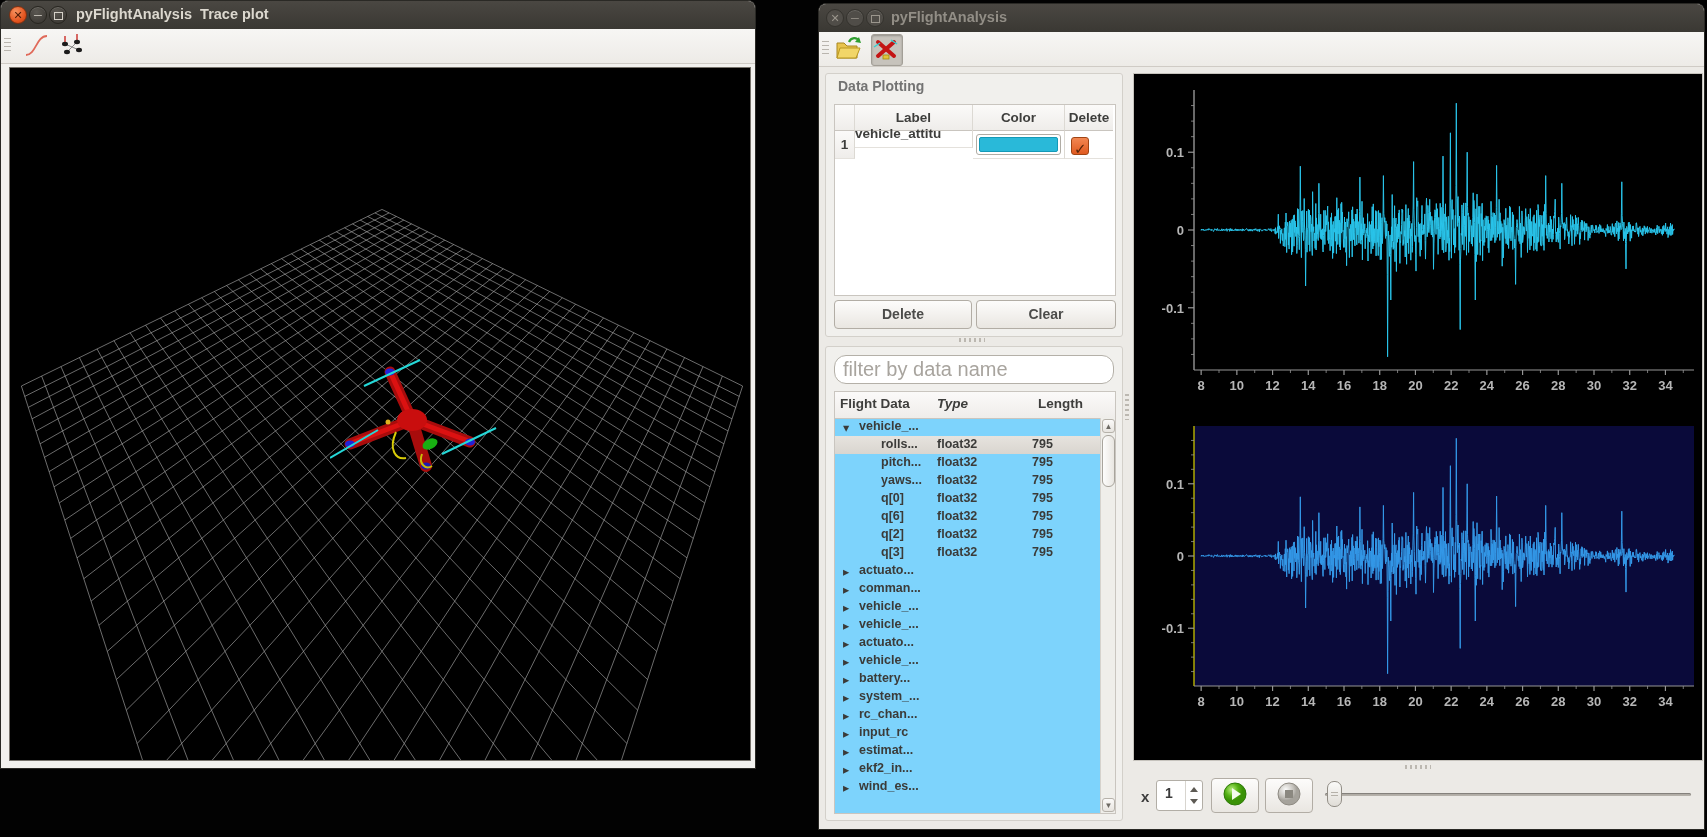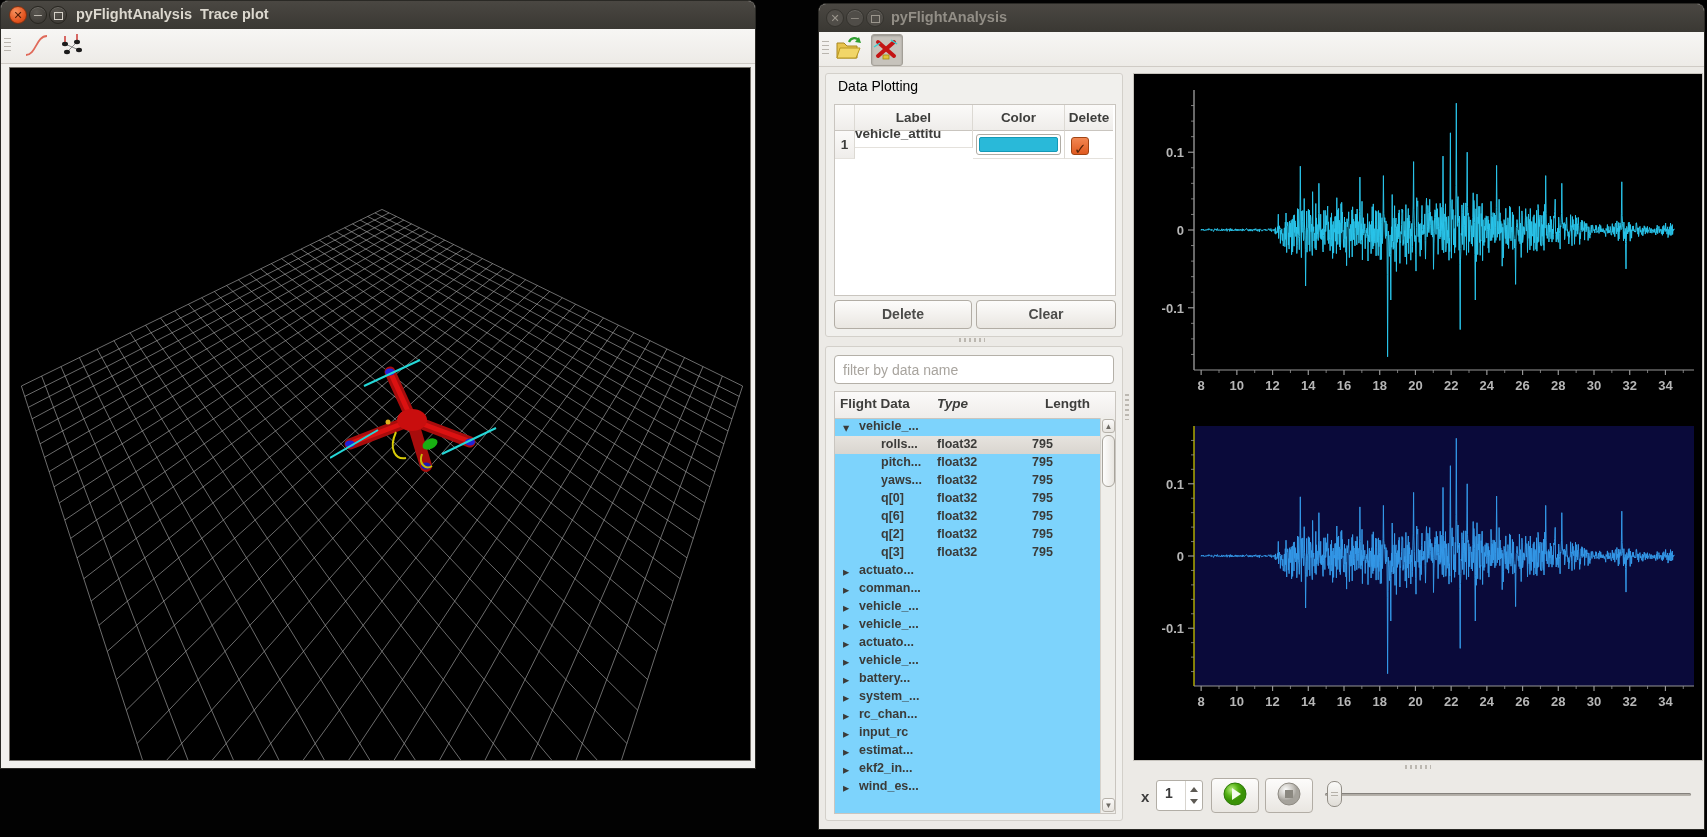--- a/index.html
+++ b/index.html
@@ -24,25 +24,25 @@
   .maxglyph{display:inline-block;width:7px;height:6px;border:1.5px solid currentColor;margin-top:5px;}
   
   .toolbar{position:absolute;left:0;right:0;top:28px;height:34px;
     background:linear-gradient(#f7f6f4,#edebe7);border-bottom:1px solid #cfcbc5;}
   .tb-grip{position:absolute;left:3px;top:9px;width:7px;height:16px;
     background:repeating-linear-gradient(#b9b5ae 0 1px,transparent 1px 4px);}
   .tbbtn{position:absolute;top:2px;width:30px;height:30px;border-radius:3px;}
   .tbbtn.sunken{background:#c7c3bc;border:1px solid #a39f97;box-shadow:inset 0 1px 2px rgba(0,0,0,.25);}
   
   .groupbox{position:absolute;background:#f1f0ed;border:1px solid #d3d0ca;border-radius:3px;}
-  .gb-label{position:absolute;left:12px;top:4px;font-size:14px;font-weight:400;color:#000000;}
+  .gb-label{position:absolute;left:12px;top:4px;font-size:14px;font-weight:700;color:#737373;}
   .btn{position:absolute;background:linear-gradient(#fdfcfb,#e9e6e1);border:1px solid #b2ada5;
     border-radius:4px;font-size:14px;font-weight:700;color:#4c4c4a;text-align:center;}
-  .input{position:absolute;background:#fff;border:1px solid #b4b0a8;border-radius:4px;
-    font-size:14px;color:#0f172a;padding:0 0 0 8px;box-sizing:border-box;outline:none;
+  .input{position:absolute;background:#fff;border:1px solid #b4b0a8;border-radius:12px;
+    font-size:20px;color:#0f172a;padding:0 0 0 8px;box-sizing:border-box;outline:none;
     font-family:"Liberation Sans","DejaVu Sans",sans-serif;}
   .input::placeholder{color:#a8a49e;}
   .grip-h{position:absolute;width:26px;height:4px;
     background:repeating-linear-gradient(90deg,#bcb8b1 0 2px,transparent 2px 5px);}
   .grip-v{position:absolute;width:4px;height:26px;
     background:repeating-linear-gradient(#bcb8b1 0 2px,transparent 2px 5px);}
   
   .table{position:absolute;background:#fff;border:1px solid #c9c5bf;}
   .th,.td{position:absolute;box-sizing:border-box;border-right:1px solid #dcd9d3;
     font-size:13.5px;font-weight:700;color:#3e3e3c;overflow:hidden;white-space:nowrap;}
@@ -273,21 +273,21 @@
     </div>
 
     <div class="grip-h" style="left:140px;top:334px;"></div>
 
     <div class="groupbox" style="left:6px;top:342px;width:296px;height:473px;">
       <input class="input" style="left: 8px; top: 8px; width: 280px; height: 29px;" placeholder="filter by data name">
       <div class="tree" style="left:8px;top:44px;width:280px;height:421px;">
         <div class="tree-head">
           <span style="left:5px;">Flight Data</span>
           <span style="left:102px;font-style:italic;">Type</span>
-          <span style="left:210px;">Length</span>
+          <span style="left:203px;">Length</span>
         </div>
         <div class="tree-rows" id="tree-rows">
             <div class="tree-row">
               <span class="expander" style="left: 8px;">▾</span>
               <span style="left: 24px;">vehicle_...</span>
               <span style="left: 102px;"></span>
               <span style="left: 197px;"></span>
             </div>
             <div class="tree-row selected">
               <span style="left: 46px;">rolls...</span>

